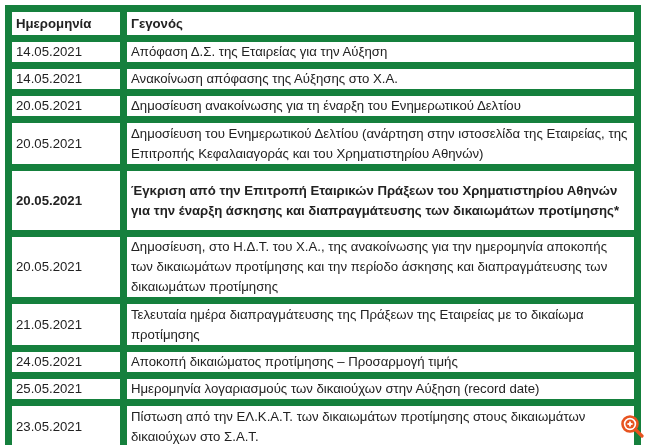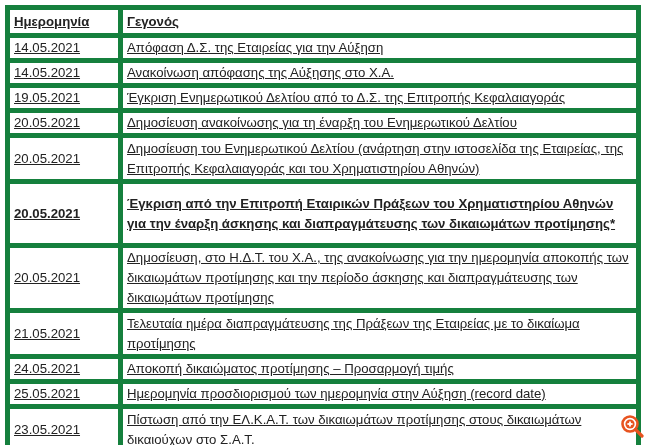--- a/index.html
+++ b/index.html
@@ -1,20 +1,20 @@
 <!DOCTYPE html>
 <html><head>
 <meta charset="utf-8">
 <style>
   html, body { margin: 0; padding: 0; background: #ffffff; }
   body { width: 650px; height: 445px; position: relative; overflow: hidden;
          font-family: "Liberation Sans", "DejaVu Sans", sans-serif; color: #222; }
   table.schedule { position: absolute; left: 5px; top: 5px; width: 636px;
          border-collapse: collapse; font-size: 13.2px; line-height: 20px; }
-  table.schedule td, table.schedule th { border: 5px solid #15803d; padding: 0 4px; vertical-align: middle; text-align: left; text-decoration: underline; }
+  table.schedule td, table.schedule th { border: 7px solid #15803d; padding: 0 4px; vertical-align: middle; text-align: left; }
   table.schedule th { font-weight: bold; height: 23px; }
   td.date { width: 100px; white-space: nowrap; }
   tr.bold td { font-weight: bold; }
   tr.h1 td { height: 19px; }
   tr.h2 td { height: 41px; }
   tr.h3 td { height: 59px; }
   .zoom-btn { position: absolute; left: 620px; top: 414px; width: 24px; height: 24px; cursor: pointer; }
 </style>
 </head>
 <body>
@@ -29,24 +29,20 @@
   <tbody id="rows">
       <tr class="h1">
         <td class="date">14.05.2021</td>
         <td>Απόφαση Δ.Σ. της Εταιρείας για την Αύξηση</td>
       </tr>
       <tr class="h1">
         <td class="date">14.05.2021</td>
         <td>Ανακοίνωση απόφασης της Αύξησης στο Χ.Α.</td>
       </tr>
       <tr class="h1">
-        <td class="date">19.05.2021</td>
-        <td>Έγκριση Ενημερωτικού Δελτίου από το Δ.Σ. της Επιτροπής Κεφαλαιαγοράς</td>
-      </tr>
-      <tr class="h1">
         <td class="date">20.05.2021</td>
         <td>Δημοσίευση ανακοίνωσης για τη έναρξη του Ενημερωτικού Δελτίου</td>
       </tr>
       <tr class="h2">
         <td class="date">20.05.2021</td>
         <td>Δημοσίευση του Ενημερωτικού Δελτίου (ανάρτηση στην ιστοσελίδα της Εταιρείας, της Επιτροπής Κεφαλαιαγοράς και του Χρηματιστηρίου Αθηνών)</td>
       </tr>
       <tr class="h3 bold">
         <td class="date">20.05.2021</td>
         <td>Έγκριση από την Επιτροπή Εταιρικών Πράξεων του Χρηματιστηρίου Αθηνών για την έναρξη άσκησης και διαπραγμάτευσης των δικαιωμάτων προτίμησης*</td>
@@ -58,21 +54,21 @@
       <tr class="h2">
         <td class="date">21.05.2021</td>
         <td>Τελευταία ημέρα διαπραγμάτευσης της Πράξεων της Εταιρείας με το δικαίωμα προτίμησης</td>
       </tr>
       <tr class="h1">
         <td class="date">24.05.2021</td>
         <td>Αποκοπή δικαιώματος προτίμησης – Προσαρμογή τιμής</td>
       </tr>
       <tr class="h1">
         <td class="date">25.05.2021</td>
-        <td>Ημερομηνία προσδιορισμού των ημερομηνία στην Αύξηση (record date)</td>
+        <td>Ημερομηνία λογαριασμούς των δικαιούχων στην Αύξηση (record date)</td>
       </tr>
       <tr class="h2">
         <td class="date">23.05.2021</td>
         <td>Πίστωση από την ΕΛ.Κ.Α.Τ. των δικαιωμάτων προτίμησης στους δικαιωμάτων δικαιούχων στο Σ.Α.Τ.</td>
       </tr>
     </tbody>
 </table>
 
 <div class="zoom-btn">
   <svg width="24" height="24" viewBox="0 0 24 24">

